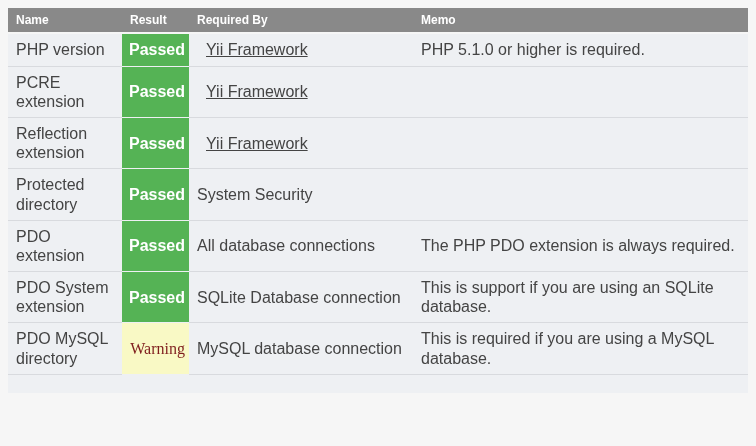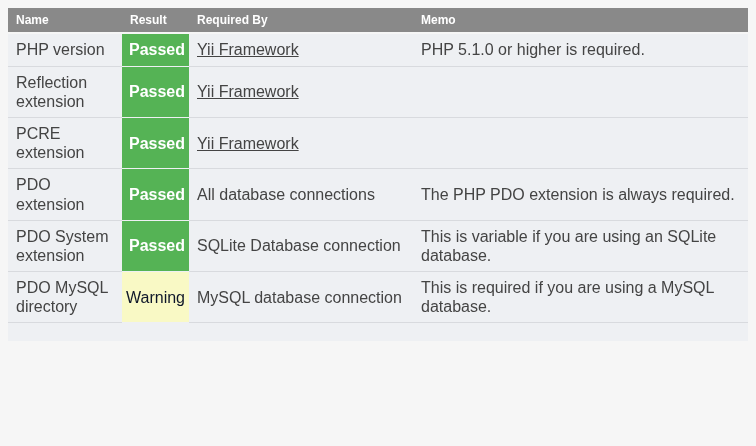--- a/index.html
+++ b/index.html
@@ -52,35 +52,37 @@
     padding: 6px 4px;
     border-bottom: 1px solid var(--row-bg, #eef0f3);
   }
   tbody td.result.passed {
     background: var(--passed-bg, #55b355);
     color: #ffffff;
     font-weight: bold;
   }
   tbody td.result.warning {
     background: var(--warning-bg, #f9f9c5);
-    color: #0f172a;
+    color: #7f1d1d;
     font-weight: normal;
+    font-family: Liberation Serif, serif;
   }
   tbody td.result.none {
     background: var(--row-bg, #eef0f3);
   }
   tbody tr.partial td {
     padding: 5px 8px;
     height: 8px;
     border-bottom: none;
   }
   .req-link {
     color: #444444;
     text-decoration: underline;
     cursor: pointer;
+    margin-left: 9px;
   }
   .req-plain {
     color: #444444;
     text-decoration: none;
   }
 </style>
 </head>
 <body>
 
 <div class="page">
@@ -100,42 +102,48 @@
       </tr>
     </thead>
     <tbody id="req-body">
         <tr>
     <td class="name">PHP version</td>
     <td class="result passed">Passed</td>
     <td class="req"><span class="req-link">Yii Framework</span></td>
     <td class="memo">PHP 5.1.0 or higher is required.</td>
   </tr>
         <tr>
+    <td class="name">PCRE extension</td>
+    <td class="result passed">Passed</td>
+    <td class="req"><span class="req-link">Yii Framework</span></td>
+    <td class="memo"></td>
+  </tr>
+        <tr>
     <td class="name">Reflection extension</td>
     <td class="result passed">Passed</td>
     <td class="req"><span class="req-link">Yii Framework</span></td>
     <td class="memo"></td>
   </tr>
         <tr>
-    <td class="name">PCRE extension</td>
+    <td class="name">Protected directory</td>
     <td class="result passed">Passed</td>
-    <td class="req"><span class="req-link">Yii Framework</span></td>
+    <td class="req"><span class="req-plain">System Security</span></td>
     <td class="memo"></td>
   </tr>
         <tr>
     <td class="name">PDO extension</td>
     <td class="result passed">Passed</td>
     <td class="req"><span class="req-plain">All database connections</span></td>
     <td class="memo">The PHP PDO extension is always required.</td>
   </tr>
         <tr>
     <td class="name">PDO System extension</td>
     <td class="result passed">Passed</td>
     <td class="req"><span class="req-plain">SQLite Database connection</span></td>
-    <td class="memo">This is variable if you are using an SQLite database.</td>
+    <td class="memo">This is support if you are using an SQLite database.</td>
   </tr>
         <tr>
     <td class="name">PDO MySQL directory</td>
     <td class="result warning">Warning</td>
     <td class="req"><span class="req-plain">MySQL database connection</span></td>
     <td class="memo">This is required if you are using a MySQL database.</td>
   </tr>
         <tr class="partial">
     <td class="name"></td>
     <td class="result none"></td>

